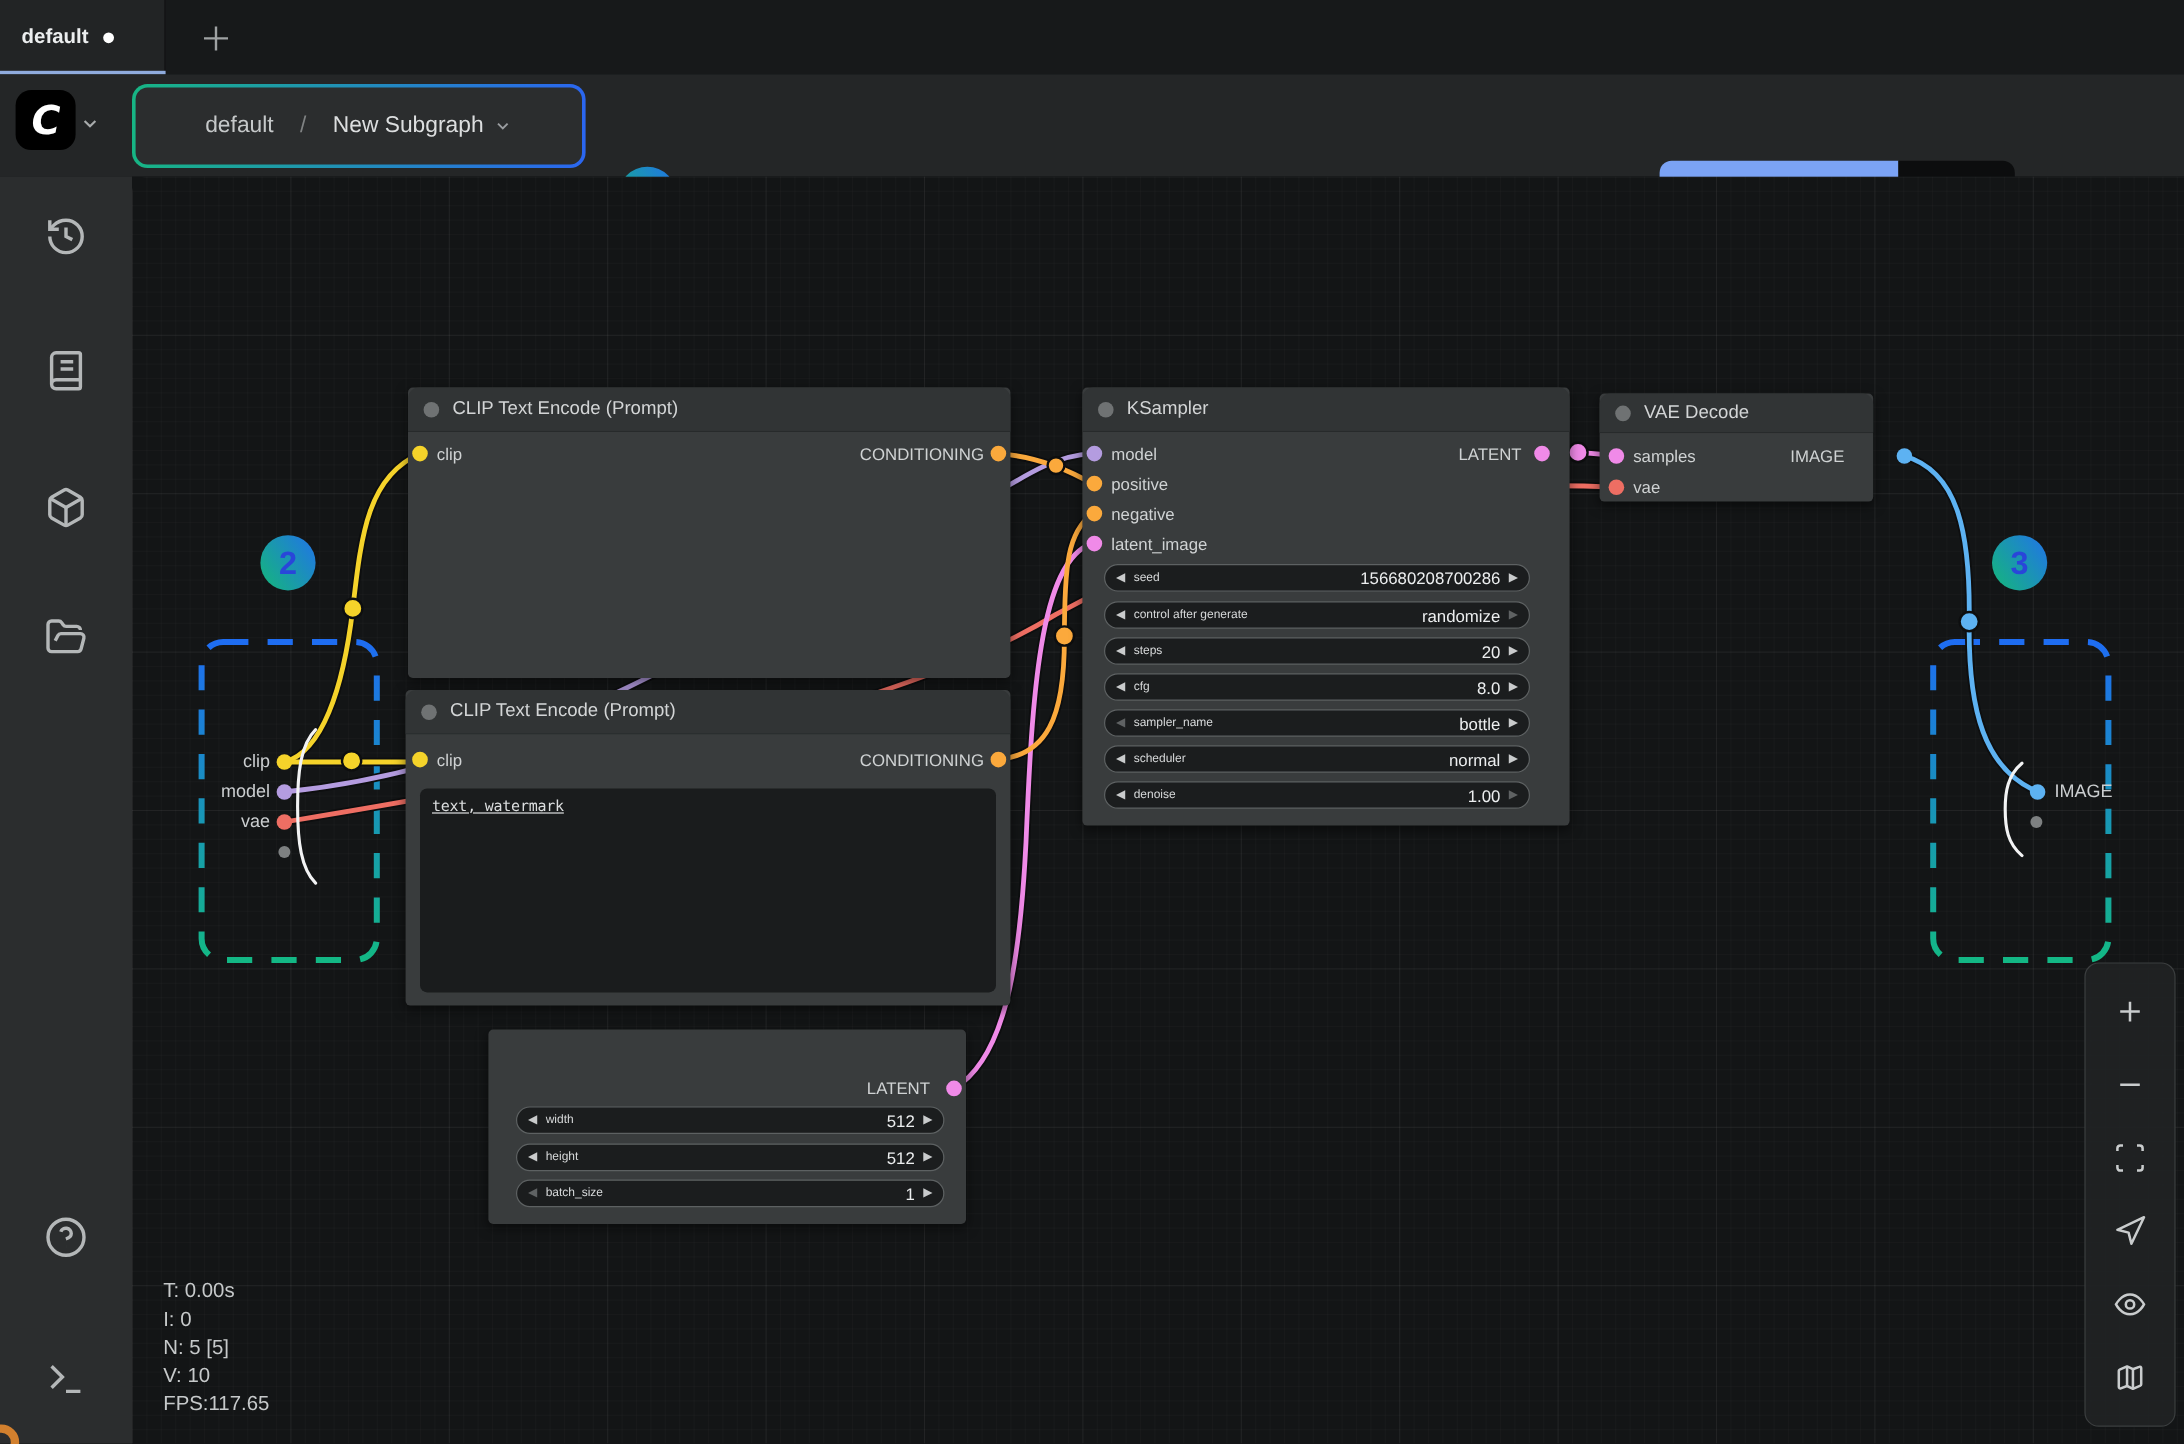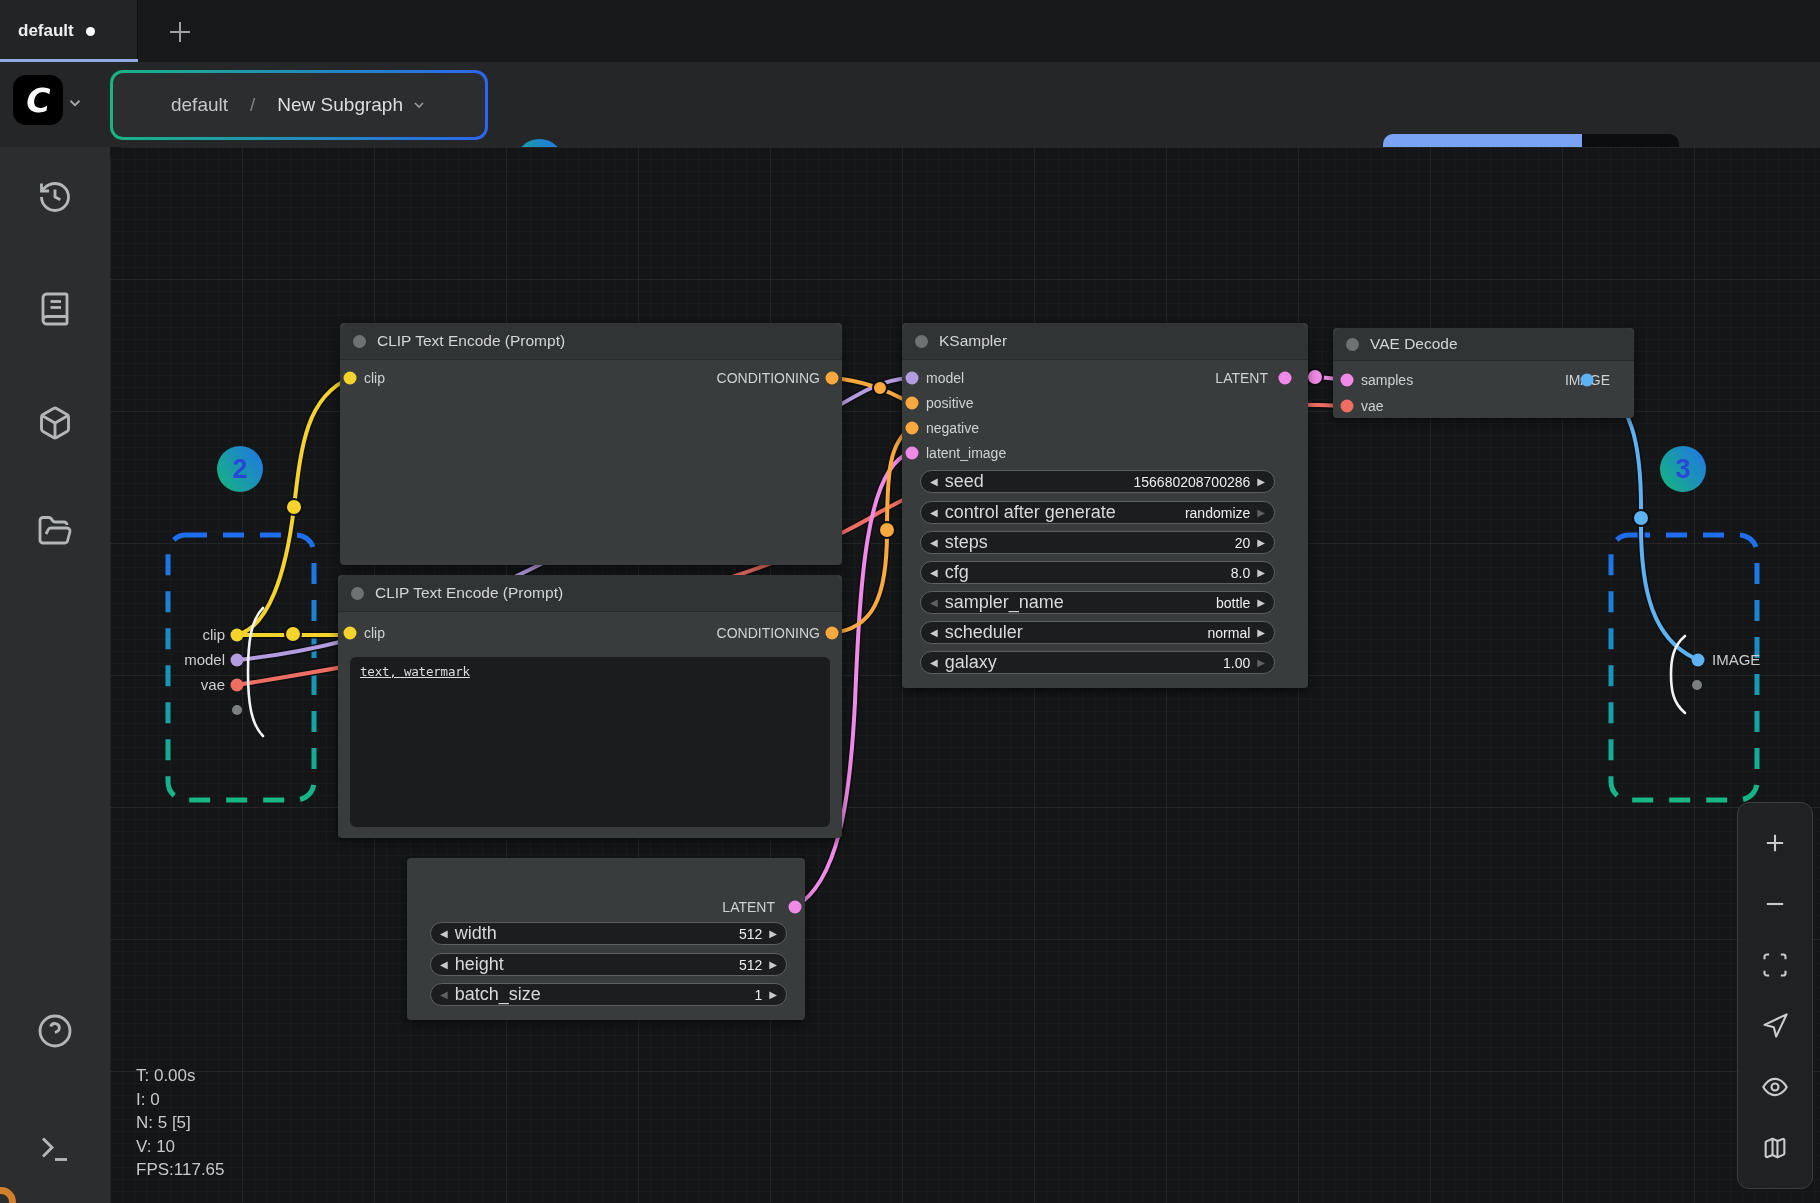--- a/index.html
+++ b/index.html
@@ -76,21 +76,21 @@
   .slot-dot { position:absolute; width:13px; height:13px; border-radius:50%; transform:translate(-50%,-50%); z-index:3; cursor:crosshair; }
   .slot-label { position:absolute; color:#cfd2d3; font-size:14px; }
   .slot-label.right { text-align:right; }
   .prompt-box { position:absolute; background:#1a1c1d; border-radius:6px; padding:7px 10px;
     font-family:"DejaVu Sans Mono", monospace; font-size:12.5px; letter-spacing:-0.2px;
     color:#dcdedf; line-height:1.25; cursor:text; }
   .widget { position:absolute; height:23px; background:#1b1d1e; border:1px solid #5d6162;
     border-radius:12px; display:flex; align-items:center; padding:0 9px; gap:7px; cursor:pointer; }
   .warr { color:#c9cbcc; font-size:10px; line-height:1; }
   .warr.dim { color:#5f6263; }
-  .wlabel { color:#d7d9da; font-size:18px; }
+  .wlabel { color:#d7d9da; font-size:10px; }
   .wvalue { margin-left:auto; color:#eceeef; font-size:14px; }
 
   
   .badge-2 { left:107px; top:299px; width:46px; height:46px; font-size:27px; position:absolute; z-index:4; }
   .badge-3 { left:1550px; top:299px; width:46px; height:46px; font-size:27px; position:absolute; z-index:4; }
   .io-label { position:absolute; color:#cbced0; font-size:15px; z-index:2; }
   .stats { position:absolute; left:26px; top:917px; color:#c6c9ca; font-size:17px; line-height:23.5px; z-index:2; }
   .zoom-panel { position:absolute; left:1627px; top:655px; width:76px; height:387px;
     background:rgba(33,35,36,.92); border:1px solid #3b3e3f; border-radius:12px; z-index:5;
     display:flex; flex-direction:column; align-items:center; justify-content:space-around; padding:10px 0; }
@@ -355,27 +355,27 @@
       <span class="warr">▶</span>
     </div>
     <div class="widget" style="left:18px; top:298px; width:355px;">
       <span class="warr">◀</span>
       <span class="wlabel">scheduler</span>
       <span class="wvalue">normal</span>
       <span class="warr">▶</span>
     </div>
     <div class="widget" style="left:18px; top:328px; width:355px;">
       <span class="warr">◀</span>
-      <span class="wlabel">galaxy</span>
+      <span class="wlabel">denoise</span>
       <span class="wvalue">1.00</span>
       <span class="warr dim">▶</span>
     </div>
   </div>
 
-  <div class="node" style="left:1223px; top:181px; width:301px; height:90px;">
+  <div class="node" style="left:1223px; top:181px; width:228px; height:90px;">
     <div class="node-header" style="height:33px;">
       <span class="hdot"></span>
       <span class="ntitle">VAE Decode</span>
     </div>
     <span class="slot-dot" style="left:14px; top:52px; background:#f08ae8;"></span>
     <span class="slot-label" style="left:28px; top:44px;">samples</span>
     <span class="slot-dot" style="left:14px; top:78px; background:#ee6e63;"></span>
     <span class="slot-label" style="left:28px; top:70px;">vae</span>
     <span class="slot-label right" style="right:24px; top:44px;">IMAGE</span>
     <span class="slot-dot" style="left:254px; top:52px; background:#5db2f2;"></span>

